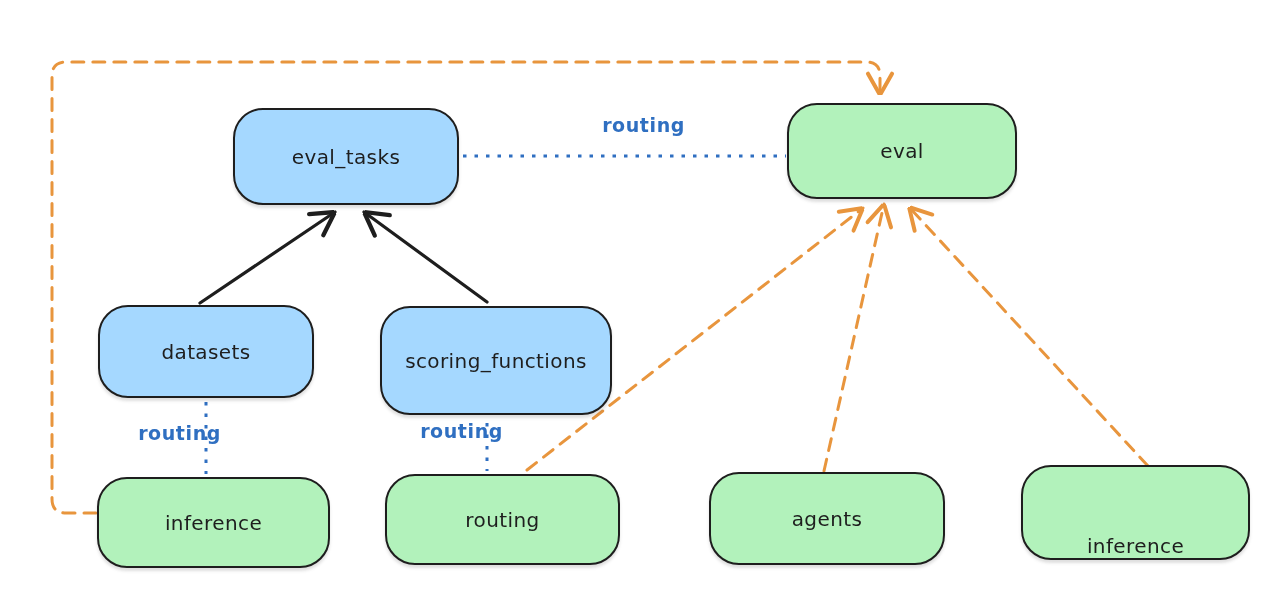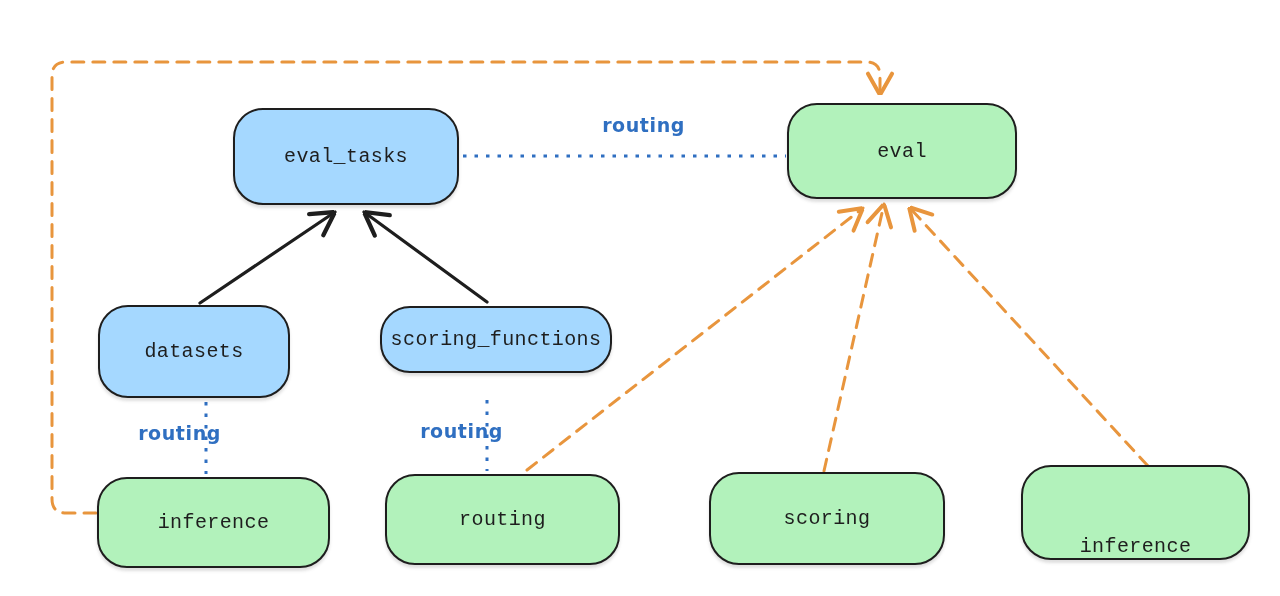--- a/index.html
+++ b/index.html
@@ -20,21 +20,20 @@
   .blue-dot{stroke:var(--routing-blue);stroke-width:3;fill:none;stroke-dasharray:3.5 8;stroke-linecap:butt;}
   .orange-dash{stroke:var(--orange);stroke-width:3;fill:none;stroke-dasharray:12 9;stroke-linecap:round;}
   .mk-black{stroke:var(--stroke);stroke-width:3.2;fill:none;stroke-linecap:round;}
   .mk-orange{stroke:var(--orange);stroke-width:3;fill:none;stroke-linecap:round;}
   .node{
     position:absolute;display:flex;align-items:center;justify-content:center;
     border:2.5px solid var(--stroke);border-radius:30px;
     font-size:20px;color:var(--stroke);letter-spacing:.4px;
     box-shadow:0 3px 3px rgba(110,110,110,.22);
     box-sizing:border-box;
-    font-family:Liberation Mono, monospace;
   }
   .node.blue{background:var(--blue-fill);}
   .node.green{background:var(--green-fill);}
   .routing{
     position:absolute;color:var(--routing-blue);font-weight:bold;
     font-size:19px;width:130px;text-align:right;letter-spacing:.6px;
   }
 </style>
 </head>
 <body>
@@ -65,38 +64,38 @@
   </svg>
 
   <div class="node blue" style="left:233px;top:108px;width:226px;height:97px;">
     <span>eval_tasks</span>
   </div>
 
   <div class="node green" style="left:787px;top:103px;width:230px;height:96px;justify-content:center;">
     <span>eval</span>
   </div>
 
-  <div class="node blue" style="left:98px;top:305px;width:192px;height:93px;">
+  <div class="node blue" style="left:98px;top:305px;width:216px;height:93px;">
     <span>datasets</span>
   </div>
 
-  <div class="node blue" style="left:380px;top:306px;width:232px;height:67px;">
+  <div class="node blue" style="left:380px;top:306px;width:232px;height:109px;">
     <span>scoring_functions</span>
   </div>
 
   <div class="node green" style="left:97px;top:477px;width:233px;height:91px;">
     <span>inference</span>
   </div>
 
   <div class="node green" style="left:385px;top:474px;width:235px;height:91px;">
     <span>routing</span>
   </div>
 
   <div class="node green" style="left:709px;top:472px;width:236px;height:93px;">
-    <span>scoring</span>
+    <span>agents</span>
   </div>
 
   <div class="node green" style="left:1021px;top:465px;width:229px;height:95px;align-items:flex-end;">
     <span>inference</span>
   </div>
 
   <div class="routing" style="left:555px;top:114px;">routing</div>
   <div class="routing" style="left:91px;top:422px;">routing</div>
   <div class="routing" style="left:373px;top:420px;">routing</div>
 

